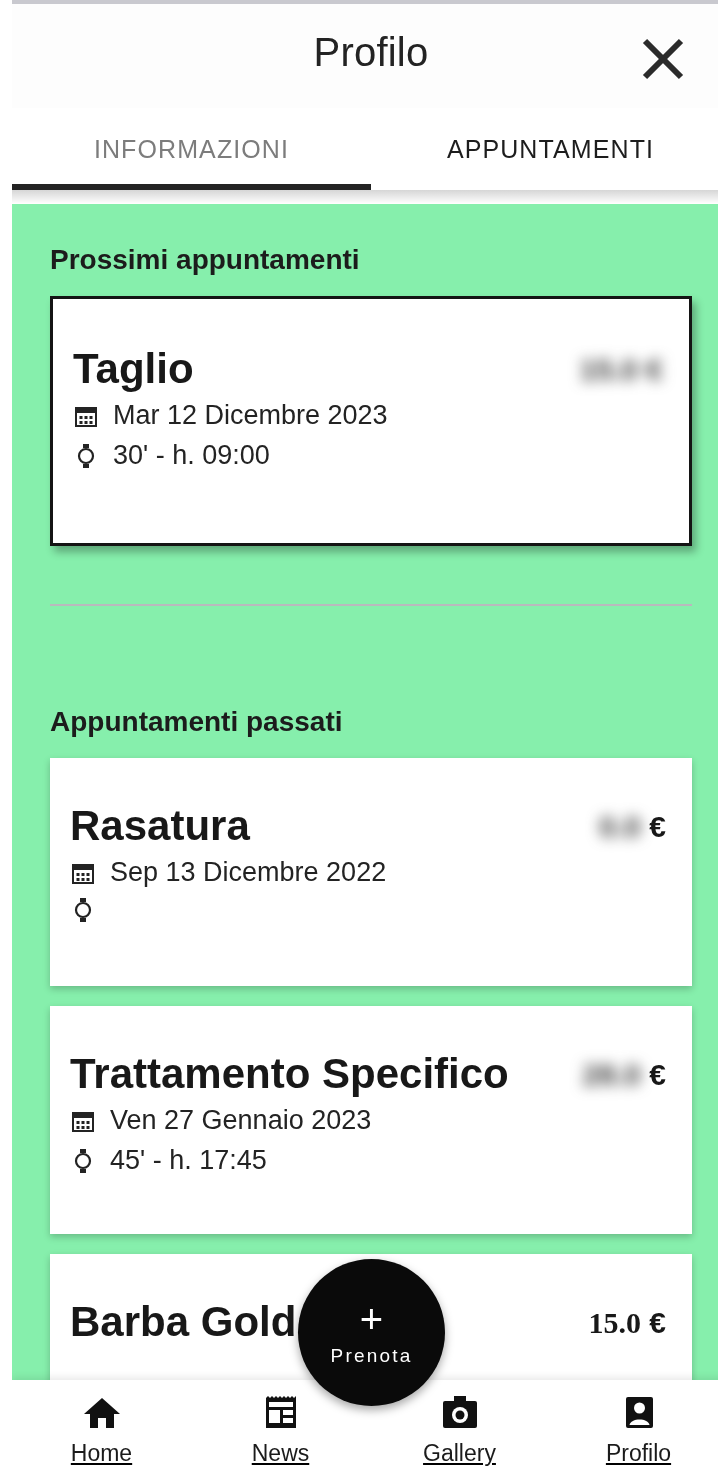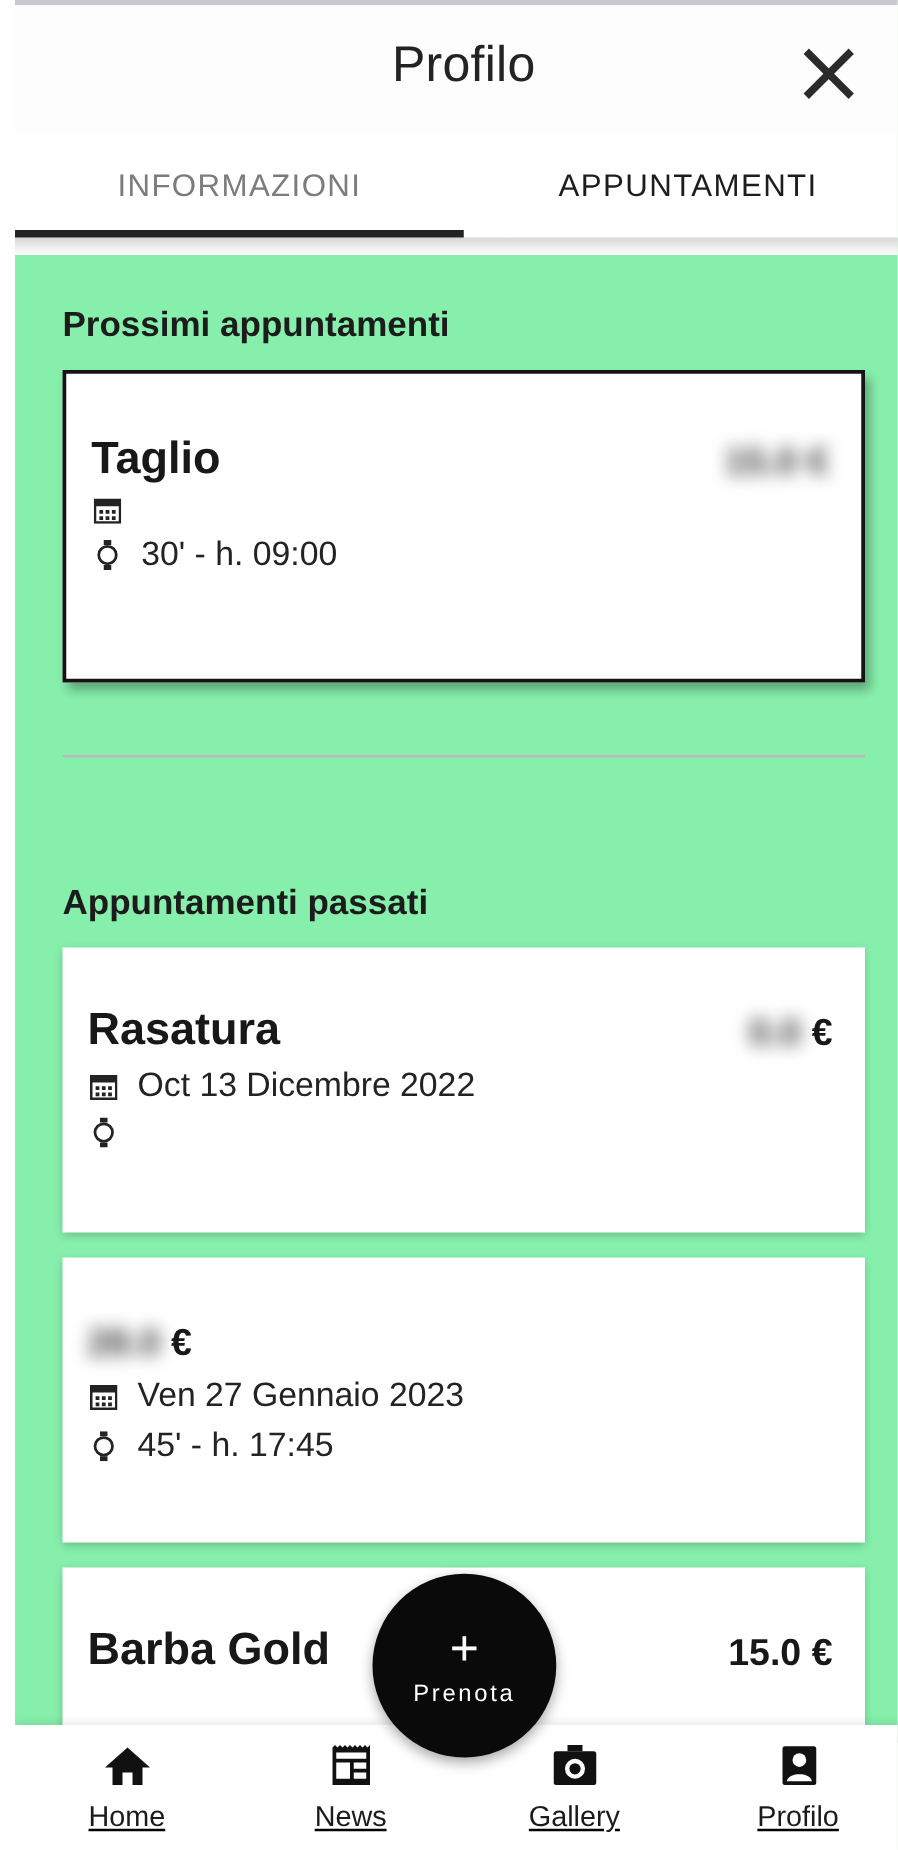--- a/index.html
+++ b/index.html
@@ -151,41 +151,41 @@
     min-height: 250px;
   }
 
   .card-row {
     display: flex;
     align-items: flex-start;
     justify-content: space-between;
   }
 
   .card-title {
-    font-size: 36px;
+    font-size: 42px;
     font-weight: bold;
     color: #181818;
     line-height: 1.05;
   }
 
   .card-price {
     font-size: 30px;
     font-weight: bold;
     color: #181818;
     white-space: nowrap;
     padding-top: 6px;
   }
 
   .card-price .amount {
     filter: blur(7px);
     display: inline-block;
     color: #3a3a3a;
   }
 
-  .card-price .amount.clear { filter: none; color: #181818; }
+  .card-price .amount.clear { filter: none; color: #181818; font-family: Liberation Serif, serif; }
 
   .meta-line {
     display: flex;
     align-items: center;
     font-size: 27px;
     color: #232323;
     margin-top: 10px;
   }
 
   .meta-line .micon {
@@ -319,20 +319,21 @@
             <rect x="1" y="3" width="20" height="18" fill="none" stroke="#232323" stroke-width="2"></rect>
             <rect x="1" y="3" width="20" height="5" fill="#232323"></rect>
             <rect x="4.5" y="11" width="3" height="3" fill="#232323"></rect>
             <rect x="9.5" y="11" width="3" height="3" fill="#232323"></rect>
             <rect x="14.5" y="11" width="3" height="3" fill="#232323"></rect>
             <rect x="4.5" y="16" width="3" height="3" fill="#232323"></rect>
             <rect x="9.5" y="16" width="3" height="3" fill="#232323"></rect>
             <rect x="14.5" y="16" width="3" height="3" fill="#232323"></rect>
           </svg>
         </span>
+        <span class="mtext">Mar 12 Dicembre 2023</span>
       </div>
       <div class="meta-line">
         <span class="micon">
           <svg width="18" height="24" viewBox="0 0 18 24">
             <rect x="6" y="0" width="6" height="4" fill="#232323"></rect>
             <rect x="6" y="20" width="6" height="4" fill="#232323"></rect>
             <circle cx="9" cy="12" r="7" fill="none" stroke="#232323" stroke-width="2.2"></circle>
           </svg>
         </span>
         <span class="mtext">30' - h. 09:00</span>
@@ -359,35 +360,36 @@
             <rect x="1" y="3" width="20" height="18" fill="none" stroke="#232323" stroke-width="2"></rect>
             <rect x="1" y="3" width="20" height="5" fill="#232323"></rect>
             <rect x="4.5" y="11" width="3" height="3" fill="#232323"></rect>
             <rect x="9.5" y="11" width="3" height="3" fill="#232323"></rect>
             <rect x="14.5" y="11" width="3" height="3" fill="#232323"></rect>
             <rect x="4.5" y="16" width="3" height="3" fill="#232323"></rect>
             <rect x="9.5" y="16" width="3" height="3" fill="#232323"></rect>
             <rect x="14.5" y="16" width="3" height="3" fill="#232323"></rect>
           </svg>
         </span>
-        <span class="mtext">Oct 13 Dicembre 2022</span>
+        <span class="mtext">Sep 13 Dicembre 2022</span>
       </div>
       <div class="meta-line">
         <span class="micon">
           <svg width="18" height="24" viewBox="0 0 18 24">
             <rect x="6" y="0" width="6" height="4" fill="#232323"></rect>
             <rect x="6" y="20" width="6" height="4" fill="#232323"></rect>
             <circle cx="9" cy="12" r="7" fill="none" stroke="#232323" stroke-width="2.2"></circle>
           </svg>
         </span>
       </div>
     </div>
 
     <div class="card">
       <div class="card-row">
+        <div class="card-title">Trattamento Specifico</div>
         <div class="card-price">
           <span class="amount">28.0</span>
           <span>€</span>
         </div>
       </div>
       <div class="meta-line">
         <span class="micon">
           <svg width="22" height="22" viewBox="0 0 22 22">
             <rect x="1" y="3" width="20" height="18" fill="none" stroke="#232323" stroke-width="2"></rect>
             <rect x="1" y="3" width="20" height="5" fill="#232323"></rect>

